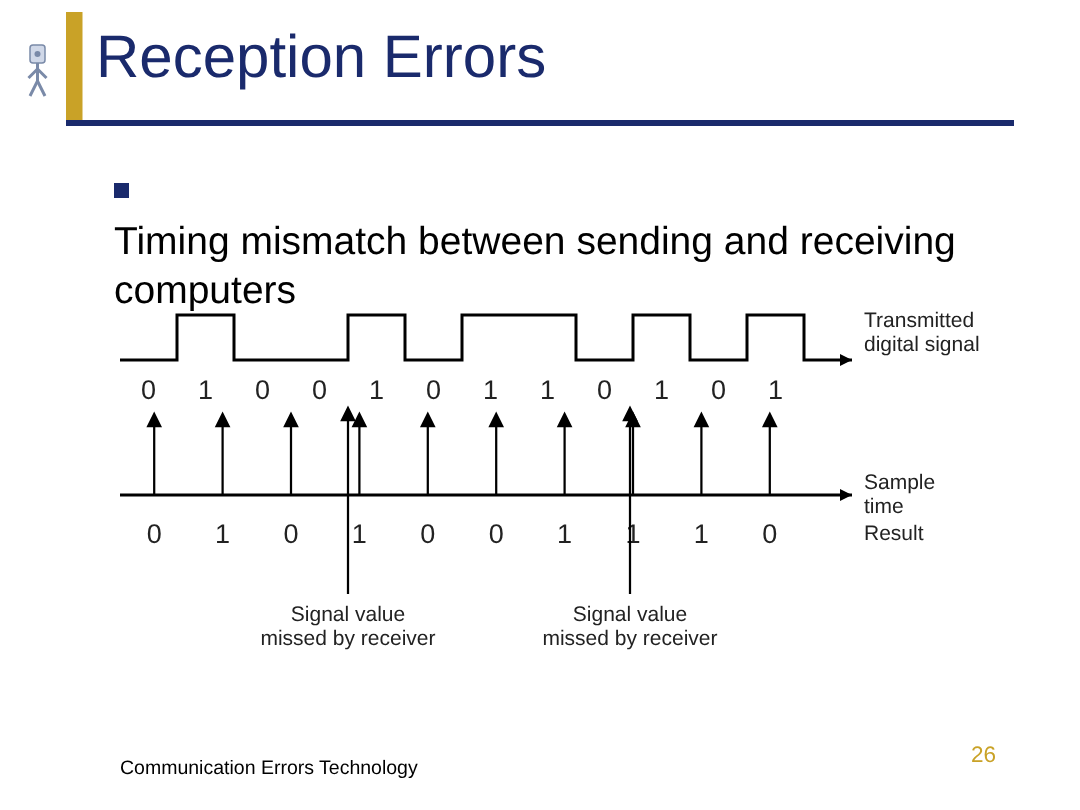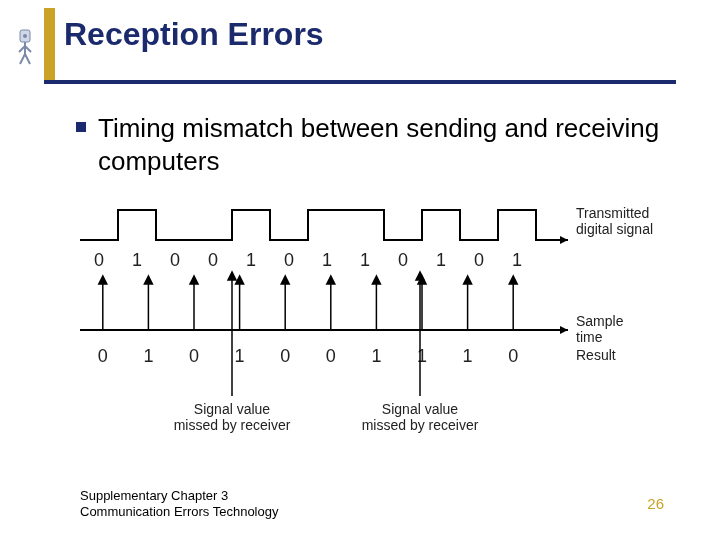--- a/index.html
+++ b/index.html
@@ -24,41 +24,42 @@
     left: 44px;
     top: 8px;
     width: 11px;
     height: 72px;
     background: #c9a227;
   }
   .title {
     position: absolute;
     left: 64px;
     top: 16px;
-    font-size: 32px;
-    font-weight: bold;
+    font-size: 40px;
+    font-weight: normal;
     color: #1a2a6c;
     letter-spacing: 0px;
   }
   .hr {
     position: absolute;
     left: 44px;
     top: 80px;
     width: 632px;
     height: 4px;
     background: #1a2a6c;
   }
   .bullet-row {
     position: absolute;
     left: 76px;
     top: 112px;
     right: 56px;
     display: flex;
     align-items: flex-start;
     gap: 12px;
+    flex-direction: column;
   }
   .bullet-marker {
     width: 10px;
     height: 10px;
     background: #1a2a6c;
     margin-top: 10px;
     flex: 0 0 auto;
   }
   .bullet-text {
     font-size: 26px;
@@ -238,18 +239,17 @@
     <g stroke="#000" stroke-width="1.5" fill="#000">
       <line x1="350" y1="196" x2="350" y2="78"></line>
       <polygon points="350,72 346,80 354,80"></polygon>
     </g>
     <text class="diagram-label" x="350" y="214" text-anchor="middle">Signal value</text>
     <text class="diagram-label" x="350" y="230" text-anchor="middle">missed by receiver</text>
 
   </svg>
 
   <div class="footer-left">
-    <div>Supplementary Chapter 3</div>
     <div>Communication Errors Technology</div>
   </div>
   <div class="footer-right">26</div>
 
 </div>
 
 </body></html>

